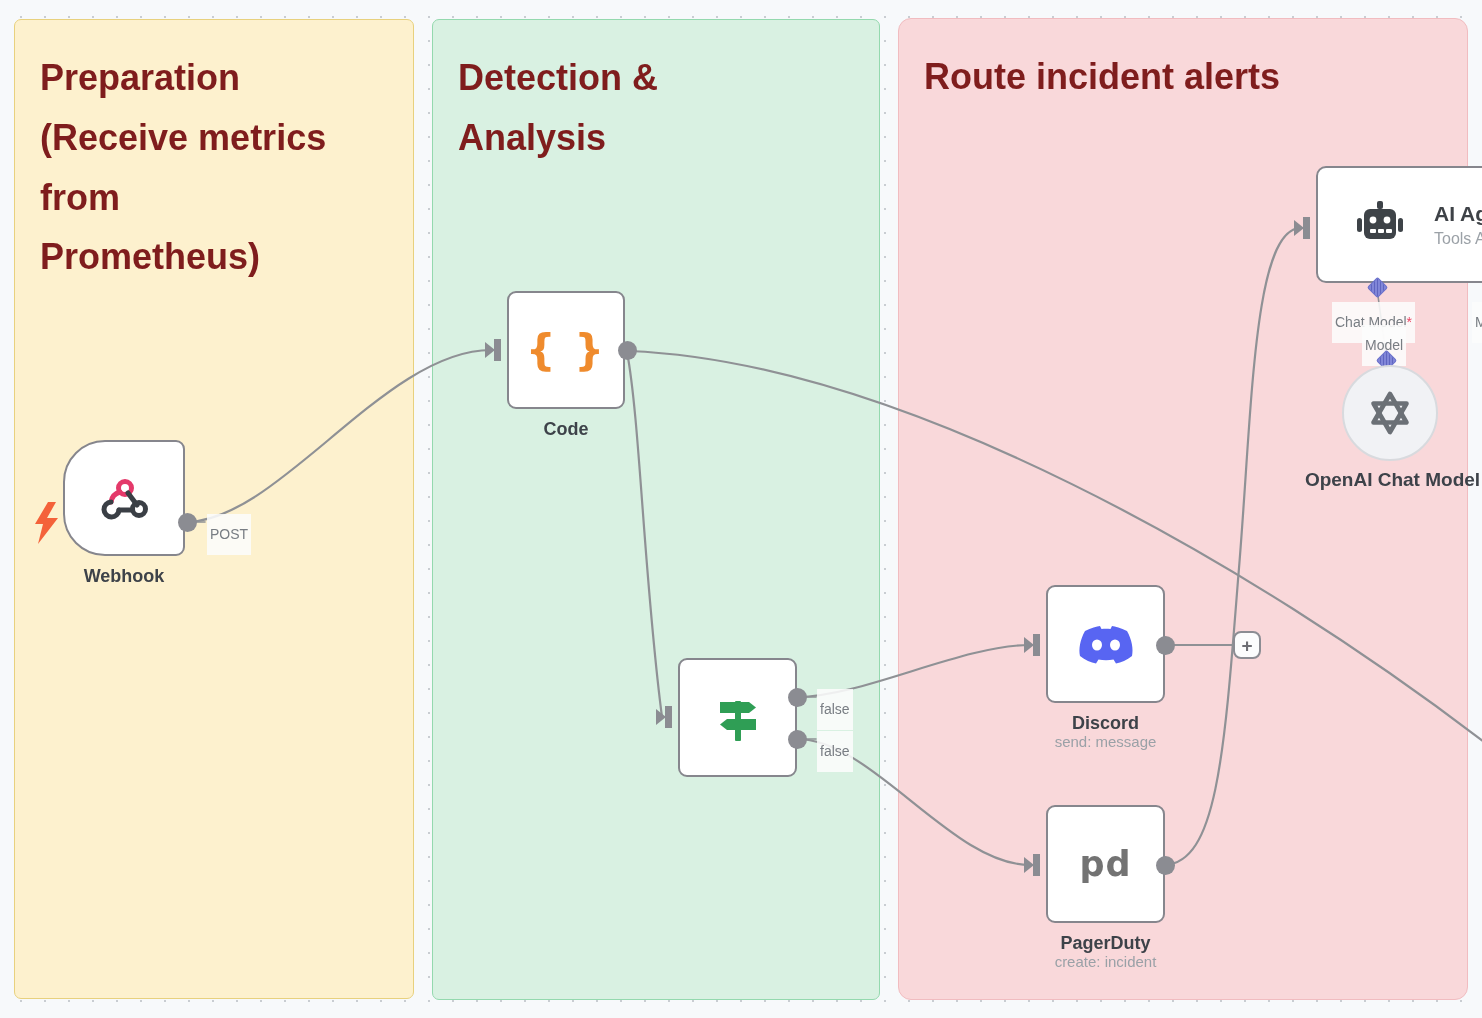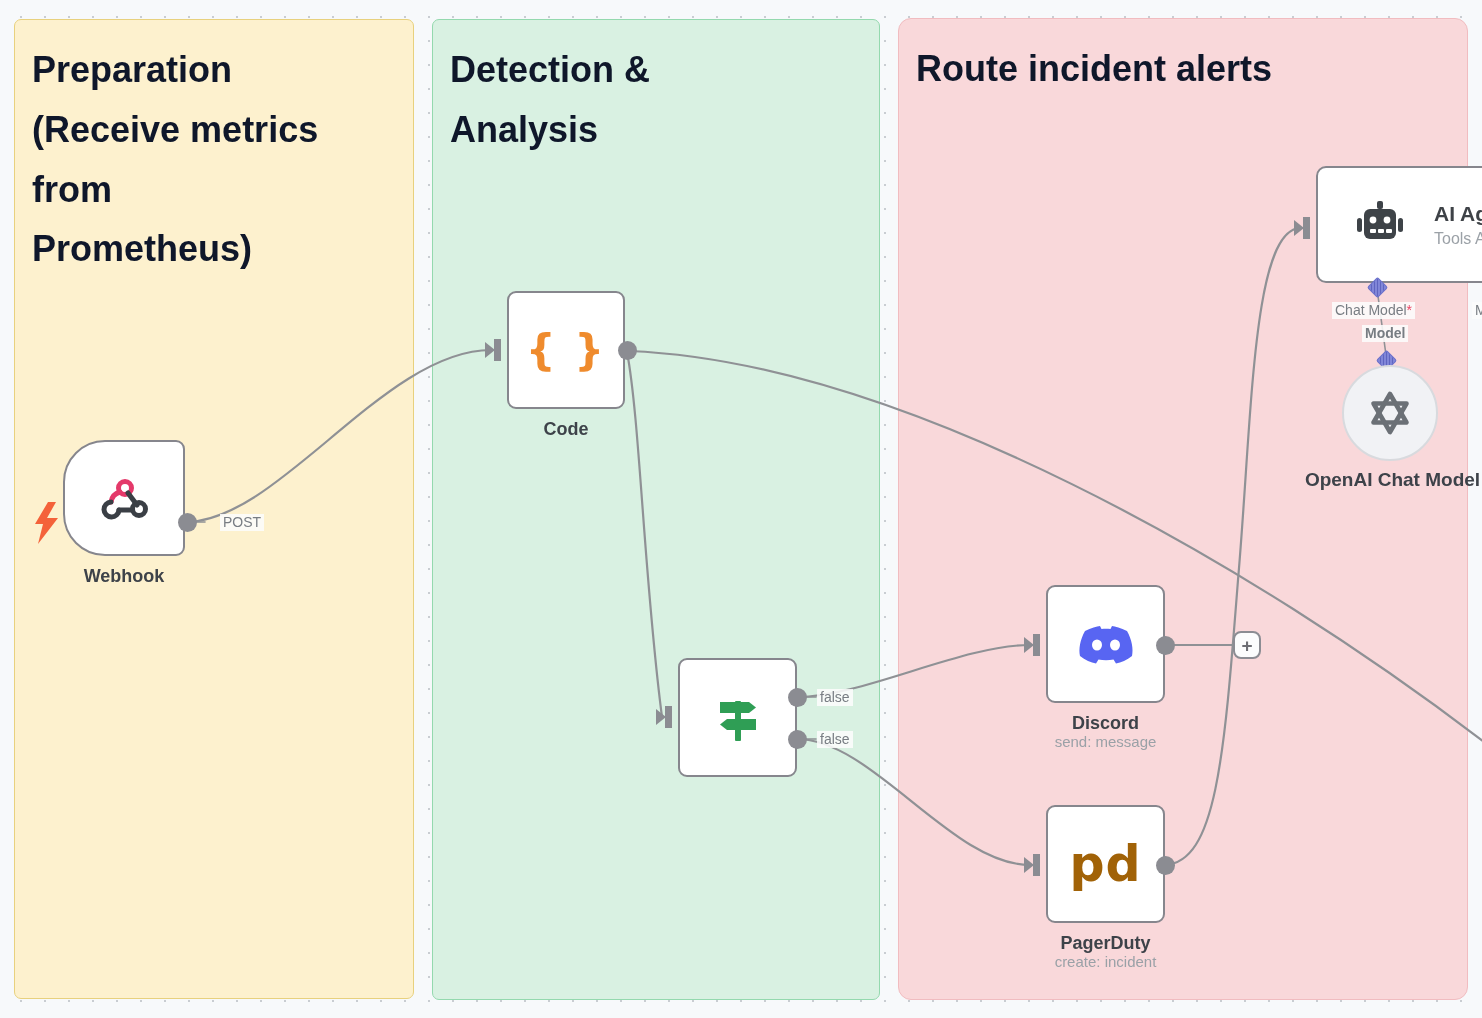--- a/index.html
+++ b/index.html
@@ -5,22 +5,22 @@
   html,body{margin:0;padding:0;}
   body{
     width:1482px;height:1018px;position:relative;overflow:hidden;
     font-family:"Liberation Sans","DejaVu Sans",sans-serif;
     background-color:#f7f9fb;
     background-image:radial-gradient(circle,#c9cdd2 1px,transparent 1.4px);
     background-size:24px 24px;background-position:9px 5px;
   }
   .sticky{position:absolute;border-radius:7px;border:1px solid;box-sizing:border-box;}
   .sticky h1{
-    margin:0;padding:20px 17px;font-size:36px;font-weight:700;
-    color:#0f172a;line-height:1.66;white-space:pre-line;letter-spacing:0;
+    margin:8px;padding:20px 17px;font-size:36px;font-weight:700;
+    color:#7f1d1d;line-height:1.66;white-space:pre-line;letter-spacing:0;
   }
   .sticky.yellow{background:#fdf1ce;border-color:#e8d17e;}
   .sticky.green{background:#d9f1e2;border-color:#94d9ae;}
   .sticky.pink{background:#f9d8da;border-color:#f1bcc0;}
 
   svg.edges{position:absolute;left:0;top:0;pointer-events:none;}
   svg.edges path,svg.edges line{pointer-events:stroke;}
 
   .node{
     position:absolute;background:#ffffff;border:2px solid #86868d;border-radius:9px;
@@ -35,40 +35,40 @@
     position:absolute;top:100%;left:50%;transform:translateX(-50%);
     margin-top:32px;width:240px;text-align:center;font-size:15px;color:#9aa1a7;font-weight:400;
   }
   .out-dot{position:absolute;width:19px;height:19px;border-radius:50%;background:#8b8c92;}
   .in-port{position:absolute;}
   .in-port .bar{position:absolute;width:7px;height:22px;background:#8b8c92;left:9px;top:0;}
   .in-port .tri{position:absolute;left:0;top:3px;width:0;height:0;
     border-left:10px solid #8b8c92;border-top:8px solid transparent;border-bottom:8px solid transparent;}
   .port-label{
     position:absolute;font-size:14px;color:#787d83;background:rgba(252,252,252,.88);
-    padding:0 3px;line-height:17px;white-space:nowrap;
+    padding:12px 3px;line-height:17px;white-space:nowrap;
   }
   .diamond{
     position:absolute;width:15px;height:15px;border-radius:2px;background:#8186d8;
     background-image:repeating-linear-gradient(45deg,#5f65c0 0,#5f65c0 1px,transparent 1px,transparent 3px);
     transform:rotate(45deg);border:1px solid #6a70cb;box-sizing:border-box;
   }
   .plus-btn{
     position:absolute;width:28px;height:28px;border-radius:8px;background:#fcfcfd;
     border:2px solid #8c8c93;box-sizing:border-box;color:#6d6d74;font-size:19px;font-weight:700;
     display:flex;align-items:center;justify-content:center;line-height:1;
   }
   .circle-node{
     position:absolute;border-radius:50%;background:#f1f2f5;border:2px solid #d8dade;
     box-sizing:border-box;display:flex;align-items:center;justify-content:center;
   }
   .ai-title{font-size:21px;font-weight:600;color:#3e4247;white-space:nowrap;}
   .ai-sub{font-size:16px;color:#9ba1a7;margin-top:4px;white-space:nowrap;}
   .code-glyph{font-size:42px;font-weight:700;color:#ef8b2d;letter-spacing:2px;font-family:"DejaVu Sans",sans-serif;}
-  .pd-glyph{font-size:49px;font-weight:700;color:#a16207;letter-spacing:1px;font-family:"DejaVu Sans",sans-serif;}
+  .pd-glyph{font-size:35px;font-weight:700;color:#737373;letter-spacing:1px;font-family:"DejaVu Sans",sans-serif;}
 </style>
 </head>
 <body>
 
 <div class="sticky yellow" style="left:14px;top:19px;width:400px;height:980px;">
   <h1>Preparation
 (Receive metrics
 from
 Prometheus)</h1>
 </div>
@@ -106,21 +106,21 @@
       <path d="M -5,12 L 8,12" stroke="#3a3f45" stroke-width="5"></path>
       <circle cx="15" cy="11" r="6.5" stroke="#3a3f45" stroke-width="5"></circle>
     </g>
   </svg>
   <div class="node-label">Webhook</div>
 </div>
 <svg style="position:absolute;left:34px;top:502px;" width="26" height="42" viewBox="0 0 26 42">
   <polygon points="14,0 1,22 9,22 4,42 24,16 13,16 22,0" fill="#f4623a"></polygon>
 </svg>
 <div class="out-dot" style="left:178px;top:513px;"></div>
-<div class="port-label" style="left:220px;top:514px;">POST</div>
+<div class="port-label" style="left:207px;top:514px;">POST</div>
 
 <div class="node" style="left:507px;top:291px;width:118px;height:118px;">
   <span class="code-glyph">{ }</span>
   <div class="node-label">Code</div>
 </div>
 <div class="in-port" style="left:485px;top:339px;">
     <span class="tri"></span>
     <span class="bar"></span>
   </div>
 <div class="out-dot" style="left:618px;top:341px;"></div>
@@ -188,21 +188,21 @@
     <div class="ai-title">AI Agent</div>
     <div class="ai-sub">Tools Agent</div>
   </div>
 </div>
 <div class="in-port" style="left:1294px;top:217px;">
     <span class="tri"></span>
     <span class="bar"></span>
   </div>
 <div class="diamond" style="left:1370px;top:280px;"></div>
 <div class="port-label" style="left:1332px;top:302px;"><span>Chat Model</span><span style="color:#ec4464;">*</span></div>
-<div class="port-label" style="left:1362px;top:325px;font-weight:bold;">Model</div>
+<div class="port-label" style="left:1362px;top:325px;">Model</div>
 <div class="port-label" style="left:1472px;top:302px;">Memory</div>
 
 <div class="diamond" style="left:1379px;top:353px;"></div>
 <div class="circle-node" style="left:1342px;top:365px;width:96px;height:96px;">
   <svg width="58" height="58" viewBox="-29 -29 58 58">
     <g fill="none" stroke="#6b7076" stroke-width="4.6" stroke-linejoin="round">
       <path d="M 0,-19 L 16.5,9.5 L -16.5,9.5 Z"></path>
       <path d="M 0,19 L -16.5,-9.5 L 16.5,-9.5 Z"></path>
     </g>
   </svg>

